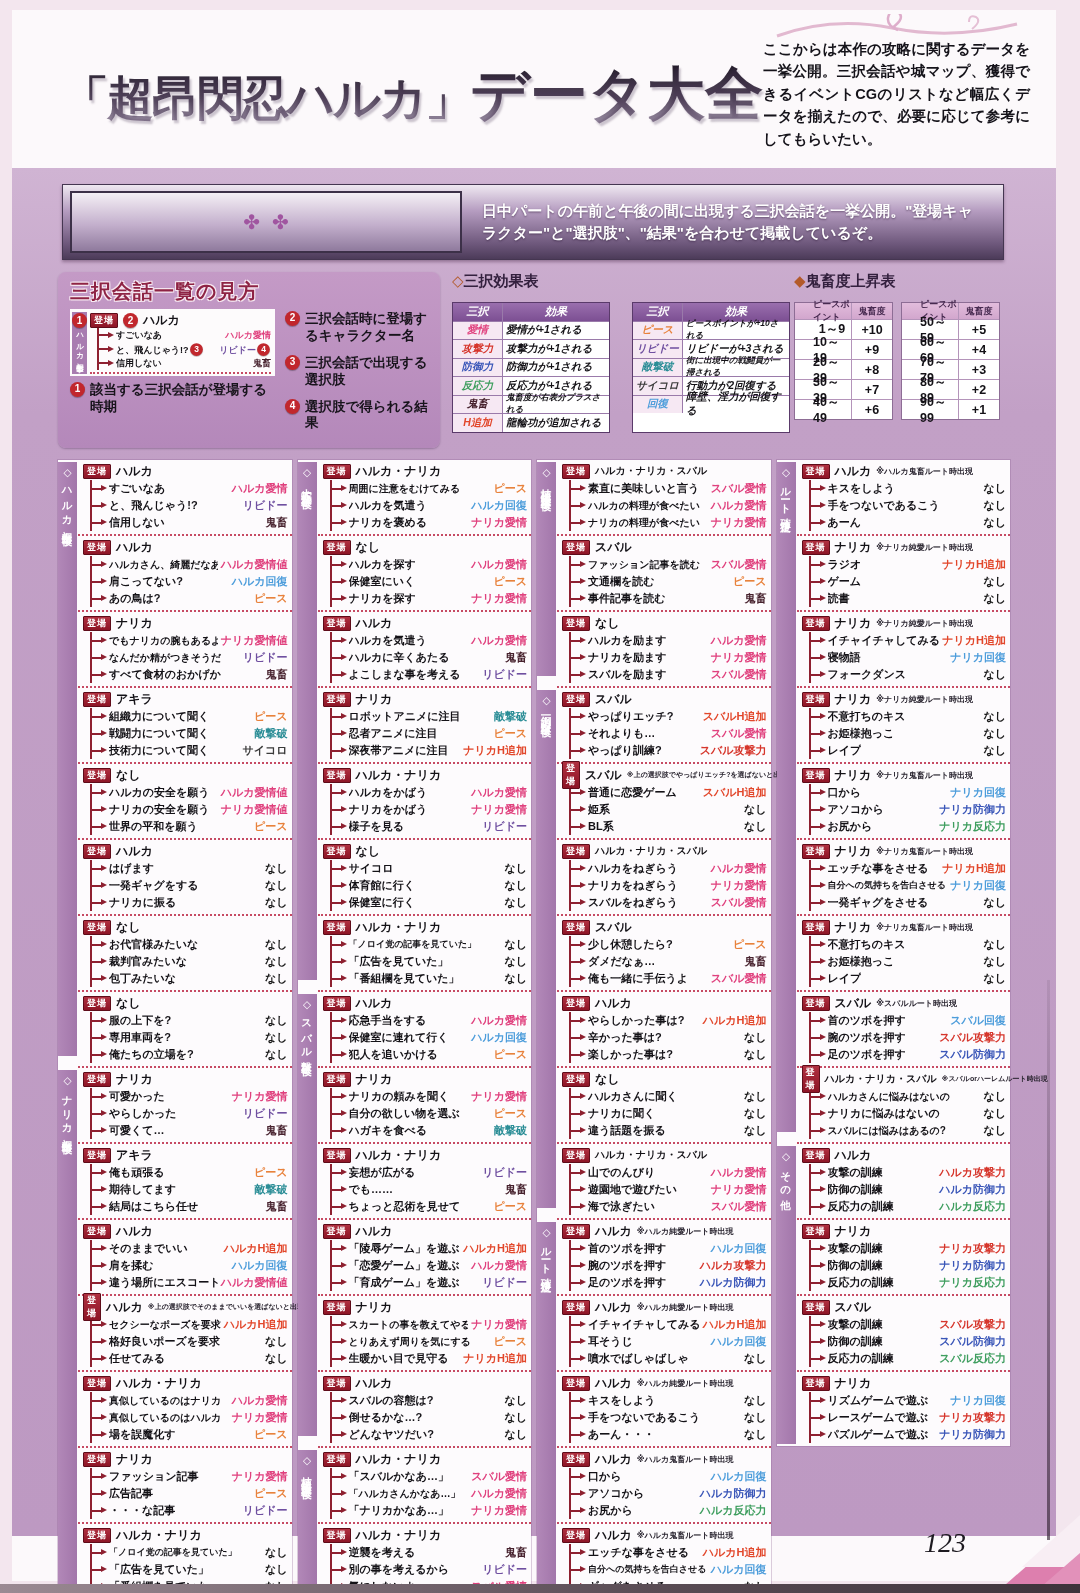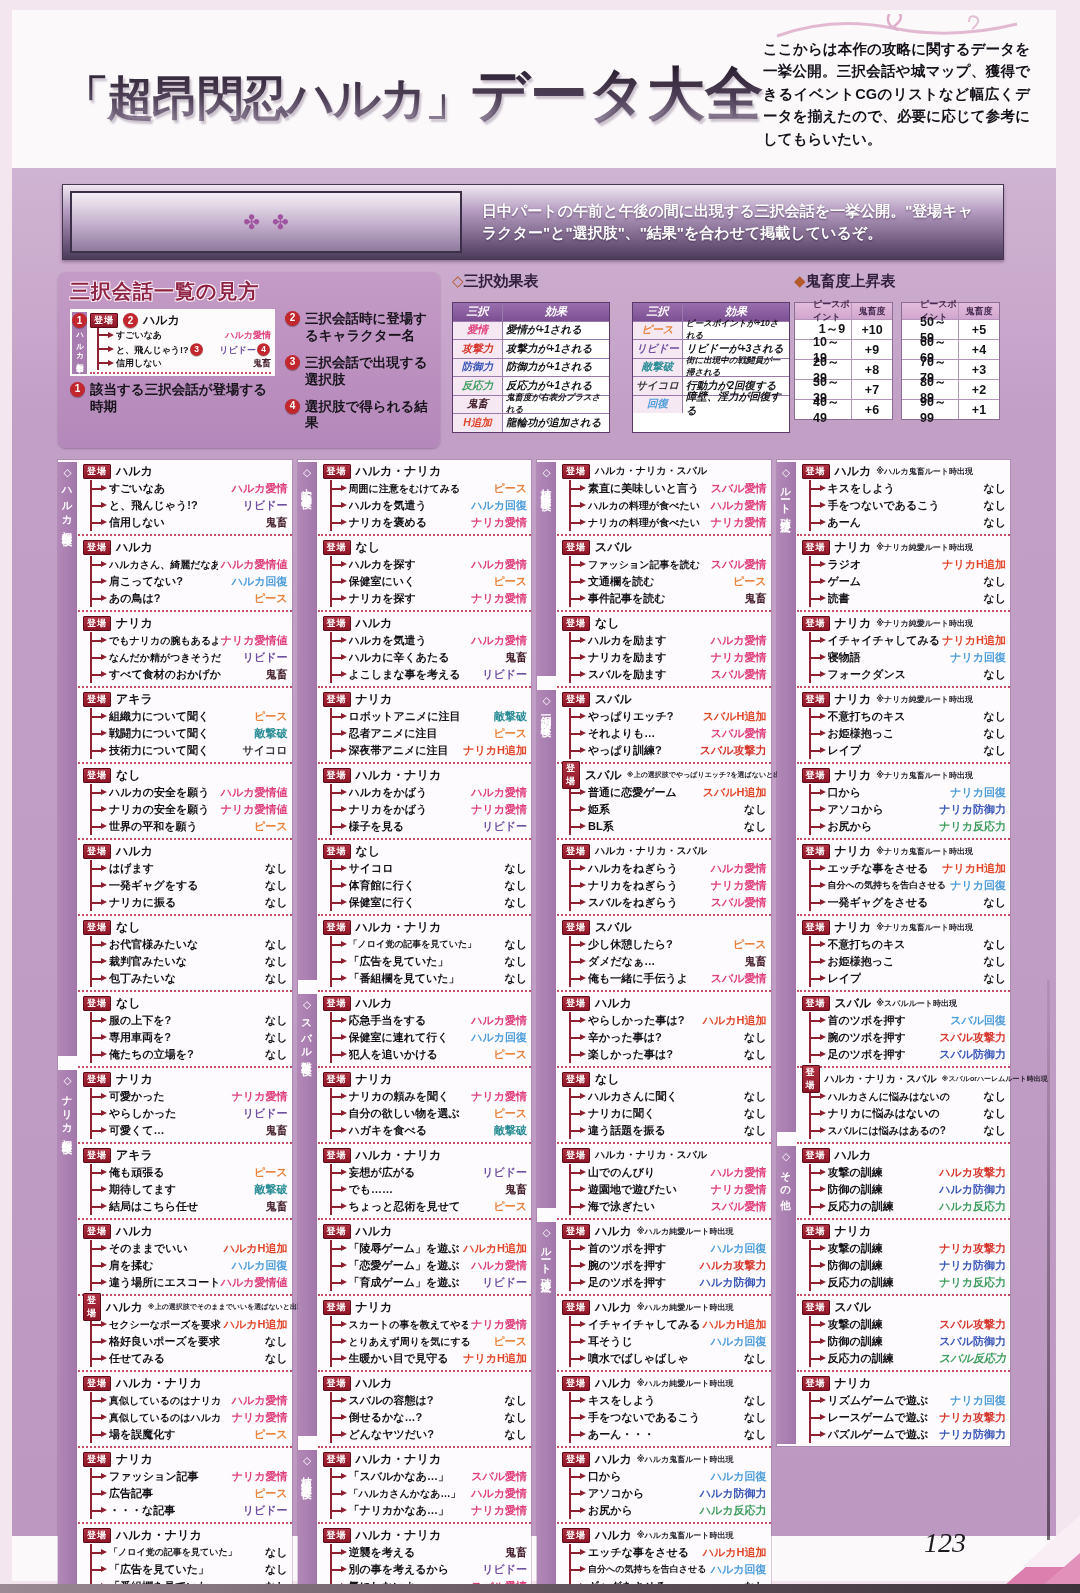--- a/index.html
+++ b/index.html
@@ -1534,21 +1534,21 @@
                     <div class="choice">
                       <span class="ctext">攻撃の訓練</span>
                       <span class="cres" style="color: rgb(214, 54, 44);">スバル攻撃力</span>
                     </div>
                     <div class="choice">
                       <span class="ctext">防御の訓練</span>
                       <span class="cres" style="color: rgb(58, 86, 184);">スバル防御力</span>
                     </div>
                     <div class="choice">
                       <span class="ctext">反応力の訓練</span>
-                      <span class="cres" style="color: rgb(63, 158, 95); font-style: italic;">スバル反応力</span>
+                      <span class="cres" style="color: rgb(63, 158, 95);">スバル反応力</span>
                     </div>
                   </div>
                 </div>
                 <div class="entry">
                   <div class="entry-head">
                     <span class="badge">登場</span>
                     <span class="chars">ナリカ</span>
                   </div>
                   <div class="choices">
                     <div class="choice">

